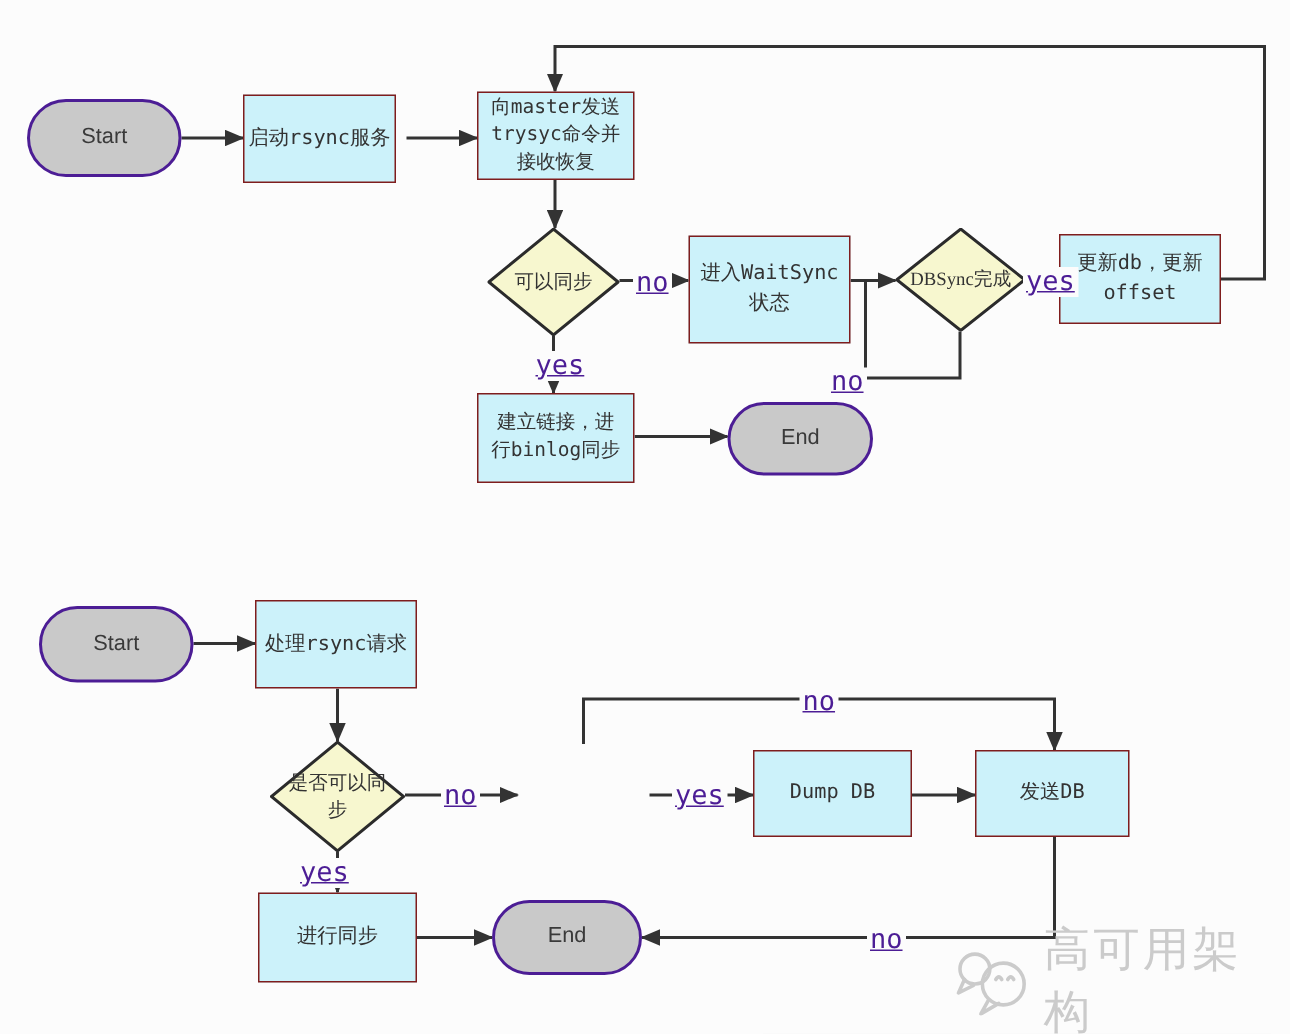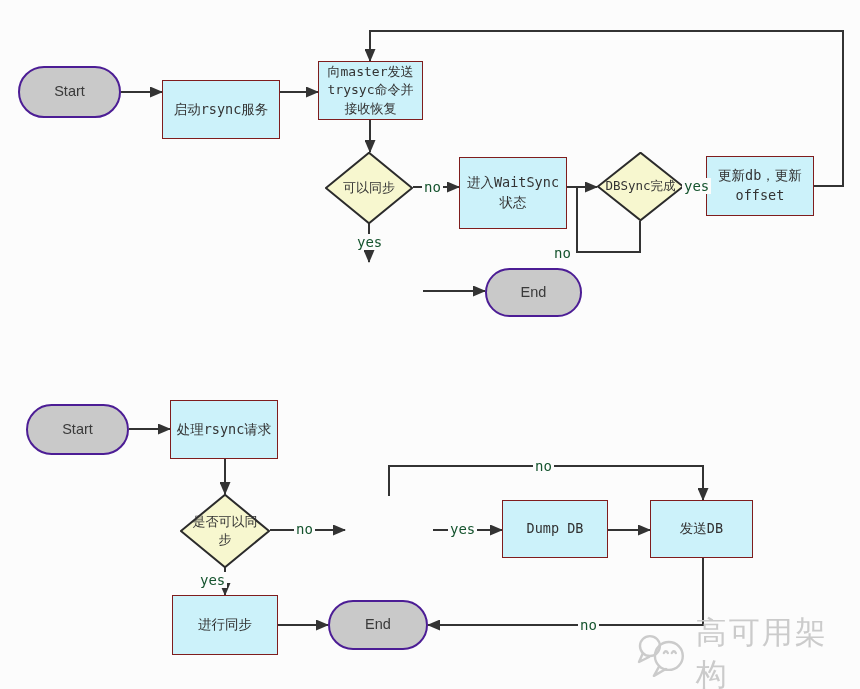--- a/index.html
+++ b/index.html
@@ -37,25 +37,25 @@
     background:var(--terminal-fill);
     border:2px solid #4c1d95;
     border-radius:26px;
   }
   .stadium .node-label{font-family:"Liberation Sans",sans-serif;font-size:14.5px;color:#3a3a3a;}
   .diamond{background:transparent;border:none;}
   .diamond svg.diamond-shape{position:absolute;left:0;top:0;width:100%;height:100%;z-index:1;}
   .diamond svg.diamond-shape polygon{
     fill:var(--decision-fill);stroke:#2b2b2b;stroke-width:2;vector-effect:non-scaling-stroke;
   }
-  .diamond .node-label{font-size:13px;line-height:1.35;}
+  .diamond .node-label{font-size:13px;line-height:1.35;font-family:Liberation Serif, serif;}
   .edge-label{
     position:absolute;z-index:3;
-    font-size:14px;line-height:1;color:#14532d;
-    background:#fcfcfc;padding:1px 2px;
+    font-size:18px;line-height:1;color:#4c1d95;
+    background:#fcfcfc;padding:1px 2px;text-decoration:underline;
   }
   .watermark{
     position:absolute;left:636px;top:612px;z-index:3;
     display:flex;align-items:center;gap:6px;
     color:var(--watermark-color);
   }
   .watermark .wm-text{
     font-family:"Liberation Sans",sans-serif;
     font-size:31px;letter-spacing:2px;color:var(--watermark-color);
   }
@@ -91,21 +91,21 @@
     <polyline points="608,530 650,530" marker-end="url(#arr)"></polyline>
     <polyline points="703,558 703,625 428,625" marker-end="url(#arr)"></polyline>
     <polyline points="225,568 225,595" marker-end="url(#arr)"></polyline>
     <polyline points="278,625 328,625" marker-end="url(#arr)"></polyline>
   </svg>
 
   <div class="node stadium" style="left:18px;top:66px;width:103px;height:52px">
     <span class="node-label">Start</span>
   </div>
 
-  <div class="node process" style="left:162px;top:80px;width:118px;height:59px">
+  <div class="node process" style="left:162px;top:63px;width:102px;height:59px">
     <span class="node-label">启动rsync服务</span>
   </div>
 
   <div class="node process" style="left:318px;top:61px;width:105px;height:59px">
     <span class="node-label" style="font-size:13px;line-height:1.4">向master发送
 trysyc命令并
 接收恢复</span>
   </div>
 
   <div class="node diamond" style="left:325px;top:152px;width:88px;height:72px">
@@ -125,20 +125,24 @@
       <polygon points="50,1 99,50 50,99 1,50"></polygon>
     </svg>
     <span class="node-label" style="font-size:12.5px">DBSync完成</span>
   </div>
 
   <div class="node process" style="left:706px;top:156px;width:108px;height:60px">
     <span class="node-label">更新db，更新
 offset</span>
   </div>
 
+  <div class="node process" style="left:318px;top:262px;width:105px;height:60px">
+    <span class="node-label" style="font-size:13px">建立链接，进
+行binlog同步</span>
+  </div>
 
   <div class="node stadium" style="left:485px;top:268px;width:97px;height:49px">
     <span class="node-label">End</span>
   </div>
 
   <span class="edge-label" style="left:422px;top:179px">no</span>
   <span class="edge-label" style="left:355px;top:234px">yes</span>
   <span class="edge-label" style="left:552px;top:245px">no</span>
   <span class="edge-label" style="left:682px;top:178px">yes</span>
 

